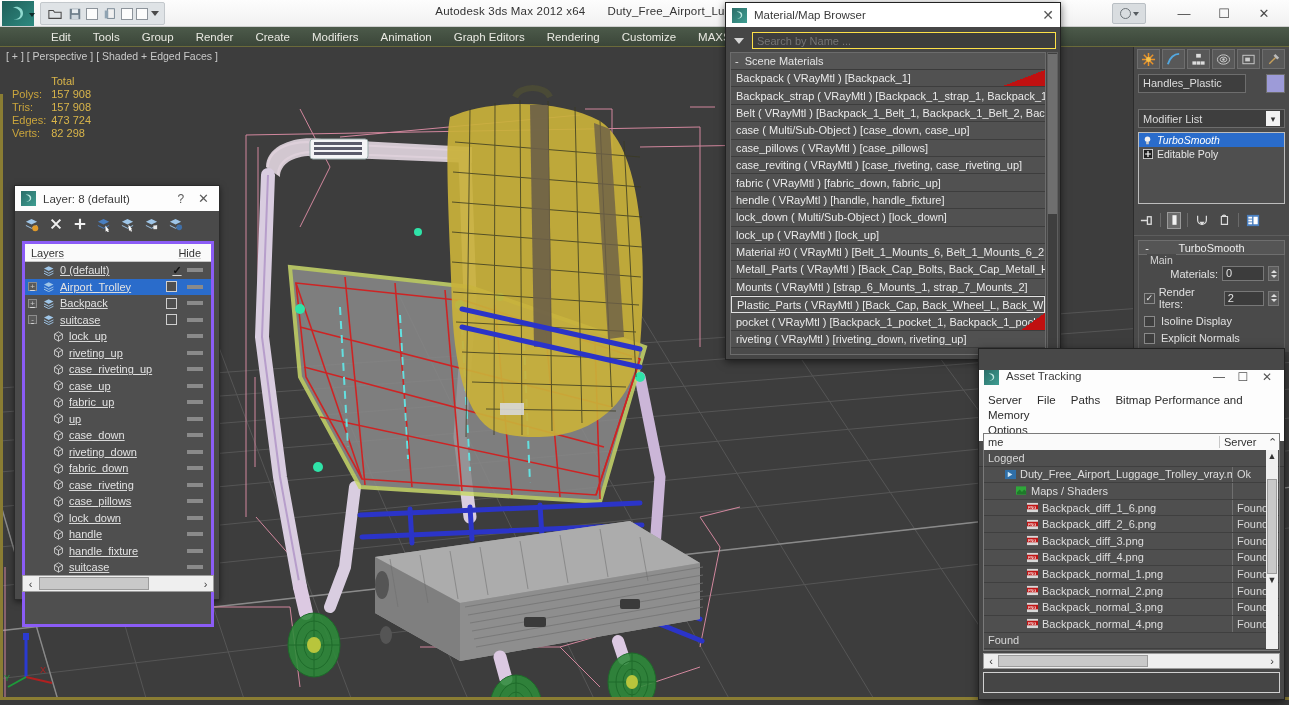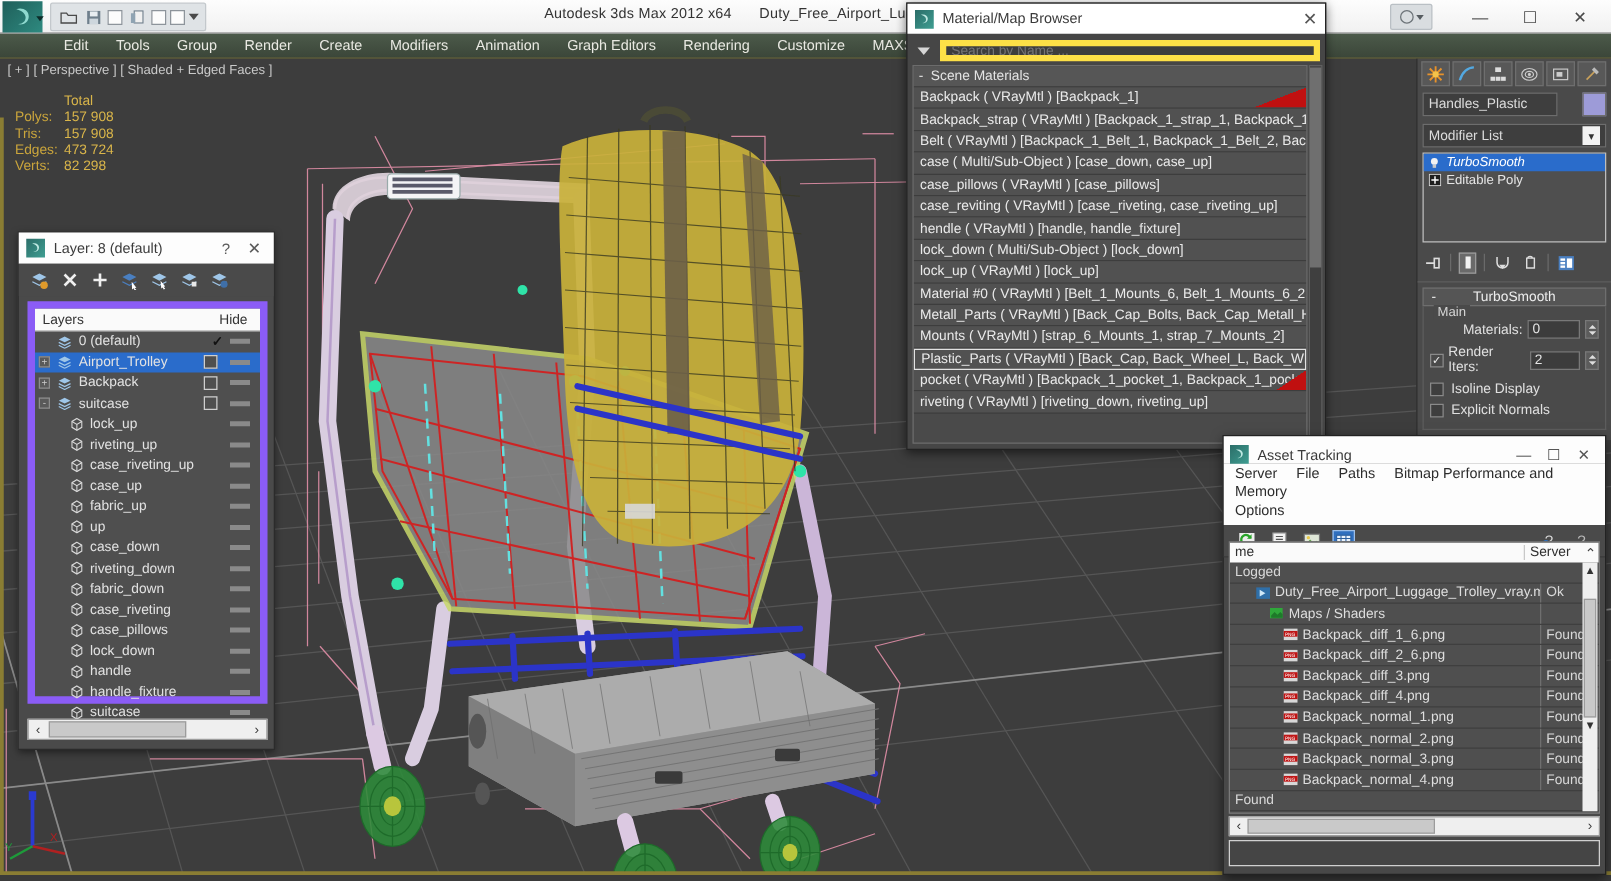--- a/index.html
+++ b/index.html
@@ -56,22 +56,22 @@
     background:#4a4a4a; border:1px solid #2b2b2b; box-shadow:0 2px 6px rgba(0,0,0,.5); z-index:12; }
   .lw-title { height:25px; background:#fdfdfd; display:flex; align-items:center; padding:0 6px; }
   .lw-ico { width:15px;height:15px;background:linear-gradient(135deg,#2b6d68,#3f9e92); margin-right:7px;
      display:flex;align-items:center;justify-content:center;}
   .lw-ico svg{width:11px;height:11px;}
   .lw-title .t { color:#3b3b3b; font-size:11.5px; flex:1; }
   .lw-title .q { color:#5a5a5a; margin-right:14px; font-size:12px;}
   .lw-title .x { color:#5a5a5a; font-size:13px; margin-right:4px;}
   .lw-tools { height:26px; background:#4a4a4a; display:flex; align-items:center; gap:9px; padding:0 9px; }
   .lw-tools .ti { width:15px; height:15px; display:flex;align-items:center;justify-content:center; }
-  .lw-list { position:absolute; left:7px; top:55px; width:192px; height:322px; background:#4f4f4f;
-     border:6px solid #8b5cf6; }
+  .lw-list { position:absolute; left:7px; top:55px; width:192px; height:386px; background:#4f4f4f;
+     border:3px solid #8b5cf6;text-decoration:underline; }
   .lw-head { height:18px; background:#fafafa; display:flex; align-items:center; color:#333; font-size:11px;
      padding:0 6px; justify-content:space-between; border-bottom:1px solid #c6c6c6;}
   .lw-head .hh { margin-right:4px; }
   .lrow { height:16.5px; display:flex; align-items:center; font-size:11px; color:#e2e2e2; position:relative; }
   .lrow.sel { background:#2a6ccb; }
   .lrow .exp { width:9px; height:9px; border:1px solid #8d8d8d; color:#ccc; font-size:8px;
      line-height:7px; text-align:center; margin-left:3px; background:#5a5a5a;}
   .lrow .pad { width:12px; }
   .lrow .lico { width:13px; height:11px; margin:0 4px 0 2px; flex:none;}
   .lrow .nm { flex:1; white-space:nowrap; overflow:hidden; }
@@ -85,21 +85,21 @@
 
   
   .mmb { position:absolute; left:725px; top:2px; width:336px; height:358px;
      background:#464646; border:1px solid #222; box-shadow:0 2px 8px rgba(0,0,0,.55); z-index:14;}
   .mmb-title { height:24px; background:#fff; display:flex; align-items:center; padding:0 6px; }
   .mmb-title .t { flex:1; color:#3a3a3a; font-size:11.5px; }
   .mmb-title .x { color:#555; font-size:14px; }
   .mmb-search { height:21px; margin:3px 4px 0 4px; display:flex; align-items:center; gap:4px;}
   .mmb-search .caret { width:0;height:0;border-left:5px solid transparent;border-right:5px solid transparent;
      border-top:6px solid #d6d6d6; margin:0 4px; }
-  .mmb-search input { flex:1; height:17px; background:#3d3d3d; border:5px solid #fde047; color:#b5b5b5;
+  .mmb-search input { flex:1; height:17px; background:#3d3d3d; border:1px solid #fde047; color:#b5b5b5;
      font-size:11px; padding:0 4px; font-family:"Liberation Sans", sans-serif; }
   .mmb-body { position:absolute; left:4px; top:49px; right:14px; bottom:4px; background:#4a4a4a;
      border:1px solid #6c6c6c; overflow:hidden; }
   .mmb-group { height:17px; background:#565656; border-bottom:1px solid #3b3b3b; display:flex; align-items:center;
      color:#e4e4e4; font-size:11px; padding:0 4px; }
   .mmb-group .mn { margin-right:6px; }
   .mrow { height:17.4px; background:#515151; border-bottom:1px solid #3d3d3d; display:flex; align-items:center;
      color:#eaeaea; font-size:11px; padding:0 5px; white-space:nowrap; overflow:hidden; position:relative; }
   .mrow.outlined { border:1px solid #e2e2e2; }
   .mrow .corner { position:absolute; right:0; top:0; width:42px; height:100%;
@@ -109,21 +109,21 @@
      border:1px solid #5f5f5f; }
   .mmb-scroll .th { width:9px; height:160px; background:#6f6f6f; margin-top:1px;}
 
   
   .cmd { position:absolute; left:1133px; top:47px; width:156px; height:305px; background:#4a4a4a;
      border-left:1px solid #2c2c2c; z-index:10; }
   .cmd-tabs { height:24px; display:flex; align-items:center; gap:2px; padding:2px 3px; }
   .ct { width:23px; height:20px; background:#585858; border:1px solid #6e6e6e; display:flex;
      align-items:center; justify-content:center; }
   .ct svg { width:15px; height:15px; }
-  .cmd-name { margin:3px 4px 6px 4px; height:19px; display:flex; align-items:center; gap:20px;}
+  .cmd-name { margin:3px 4px 16px 4px; height:19px; display:flex; align-items:center; gap:20px;}
   .cmd-name .f { flex:1; height:19px; background:#3e3e3e; border:1px solid #6d6d6d; color:#dcdcdc;
      font-size:11px; line-height:17px; padding:0 4px; }
   .cmd-name .sw { width:19px; height:19px; background:#9d9bd8; border:1px solid #6d6d6d; }
   .cmd-mlist { margin:4px 4px 0 4px; height:19px; background:#3e3e3e; border:1px solid #6d6d6d;
      display:flex; align-items:center; color:#dcdcdc; font-size:11px; padding:0 4px; }
   .cmd-mlist .dn { margin-left:auto; background:#f2f2f2; color:#333; width:14px; height:15px;
      display:flex;align-items:center;justify-content:center; font-size:9px; }
   .cmd-stack { margin:4px 4px 0 4px; height:72px; background:#4f4f4f; border:1px solid #bdbdbd; }
   .srow { height:14px; display:flex; align-items:center; font-size:10.5px; color:#e6e6e6; padding:0 3px; }
   .srow.sel { background:#2a6ccb; font-style:italic; color:#fff; }
@@ -149,21 +149,21 @@
   .fld .arrows i.u { border-bottom:3px solid #ddd; }
   .fld .arrows i.d { border-top:3px solid #ddd; }
   .cb { display:flex; align-items:center; gap:6px; margin-bottom:5px; }
   .cb .bx { width:11px; height:11px; background:#3e3e3e; border:1px solid #8a8a8a; color:#eee;
      font-size:9px; line-height:9px; text-align:center; flex:none;}
   .cb .tx { font-size:11px; color:#e0e0e0; }
 
   
   .at { position:absolute; left:978px; top:348px; width:307px; height:352px; background:#484848;
      border:1px solid #222; box-shadow:0 3px 9px rgba(0,0,0,.55); z-index:16; }
-  .at-title { height:22px; background:#fdfdfd; display:flex; align-items:flex-end; padding:0 5px; }
+  .at-title { height:22px; background:#fdfdfd; display:flex; align-items:flex-start; padding:0 5px;margin-top:21px; }
   .at-title .t { flex:1; color:#3a3a3a; font-size:11.5px; }
   .at-title .w { width:24px; text-align:center; color:#555; font-size:12px; }
   .at-menu { background:#fdfdfd; padding:1px 9px 3px 9px; color:#2c2c2c; font-size:11.5px; line-height:15px;}
   .at-menu span { margin-right:12px; }
   .at-tb { height:26px; background:#4a4a4a; display:flex; align-items:center; gap:8px; padding:0 9px;
      border-bottom:1px solid #3a3a3a; }
   .at-tb .b { width:18px; height:18px; display:flex;align-items:center;justify-content:center; }
   .at-tb .b.act { background:#2f6fbf; border:1px solid #9dbfe8; }
   .at-tb .sp { margin-left:auto; }
   .at-grid { position:absolute; left:4px; top:84px; right:4px; bottom:48px; background:#4f4f4f;
@@ -826,20 +826,23 @@
           <div class="mrow">
             <span>case  ( Multi/Sub-Object )  [case_down, case_up]</span>
           </div>
           <div class="mrow">
             <span>case_pillows  ( VRayMtl )  [case_pillows]</span>
           </div>
           <div class="mrow">
             <span>case_reviting  ( VRayMtl )  [case_riveting, case_riveting_up]</span>
           </div>
           <div class="mrow">
+            <span>fabric  ( VRayMtl )  [fabric_down, fabric_up]</span>
+          </div>
+          <div class="mrow">
             <span>hendle  ( VRayMtl )  [handle, handle_fixture]</span>
           </div>
           <div class="mrow">
             <span>lock_down  ( Multi/Sub-Object )  [lock_down]</span>
           </div>
           <div class="mrow">
             <span>lock_up  ( VRayMtl )  [lock_up]</span>
           </div>
           <div class="mrow">
             <span>Material #0  ( VRayMtl )  [Belt_1_Mounts_6, Belt_1_Mounts_6_2, Belt_2_Mounts_...</span>

